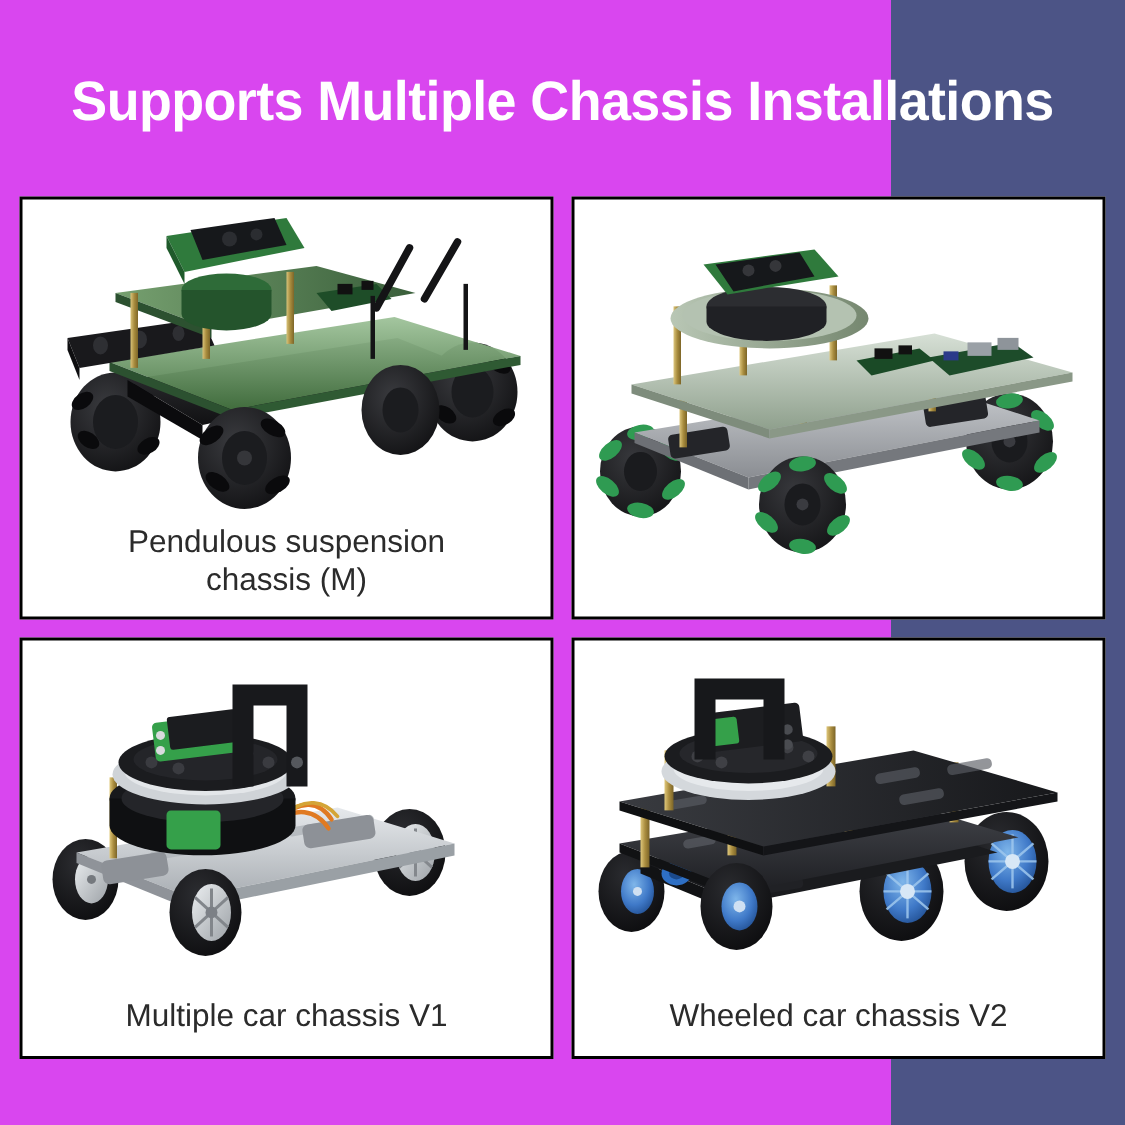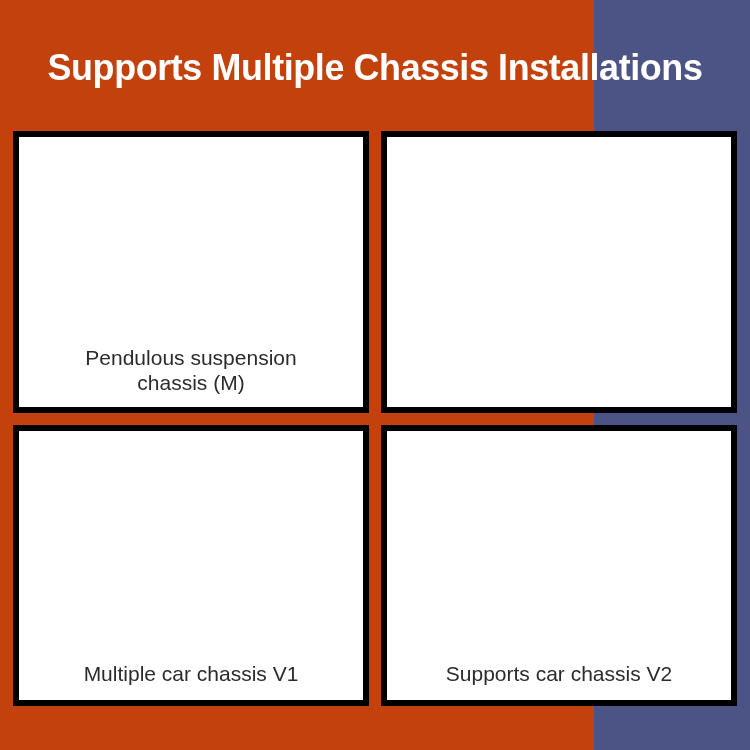--- a/index.html
+++ b/index.html
@@ -1,21 +1,21 @@
 <!DOCTYPE html>
 <html><head>
 <meta charset="utf-8">
 <style>
   html,body{margin:0;padding:0;}
   body{
     width:750px;height:750px;overflow:hidden;
     background:#4c5486;
     font-family:"Liberation Sans", sans-serif;
   }
-  #page{position:relative;width:594px;height:750px;background:#c2410c;}
+  #page{position:relative;width:594px;height:750px;background:#d946ef;}
 
   
   .title{
     position:absolute;left:0;top:46px;width:750px;
     text-align:center;
     color:#ffffff;
     font-size:37px;
     font-weight:bold;
     letter-spacing:-0.4px;
     line-height:44px;
@@ -27,26 +27,25 @@
   .grid{
     position:absolute;left:13px;top:131px;
     width:724px;height:575px;
     display:grid;
     grid-template-columns:1fr 1fr;
     grid-template-rows:1fr 1fr;
     gap:12px 12px;
   }
   .card{
     background:#ffffff;
-    border:6px solid #000000;
+    border:2px solid #000000;
     position:relative;
     display:flex;
     flex-direction:column;
     overflow:hidden;
-    align-items:center;
   }
   .photo{
     flex:1 1 auto;
     position:relative;
     overflow:hidden;
   }
   .caption{
     flex:0 0 auto;
     text-align:center;
     color:#2b2b2b;
@@ -547,17 +546,17 @@
             </g>
 
             <g>
               <ellipse cx="108" cy="158" rx="24" ry="29" fill="url(#c4tire)"></ellipse>
               <ellipse cx="110" cy="158" rx="12" ry="16" fill="url(#c4rim)"></ellipse>
               <circle cx="110" cy="158" r="4" fill="#cfe0f2"></circle>
             </g>
           </svg>
         </div>
       </div>
-      <div class="caption">Supports car chassis V2</div>
+      <div class="caption">Wheeled car chassis V2</div>
     </div>
 
   </div>
 </div>
 
 </body></html>

